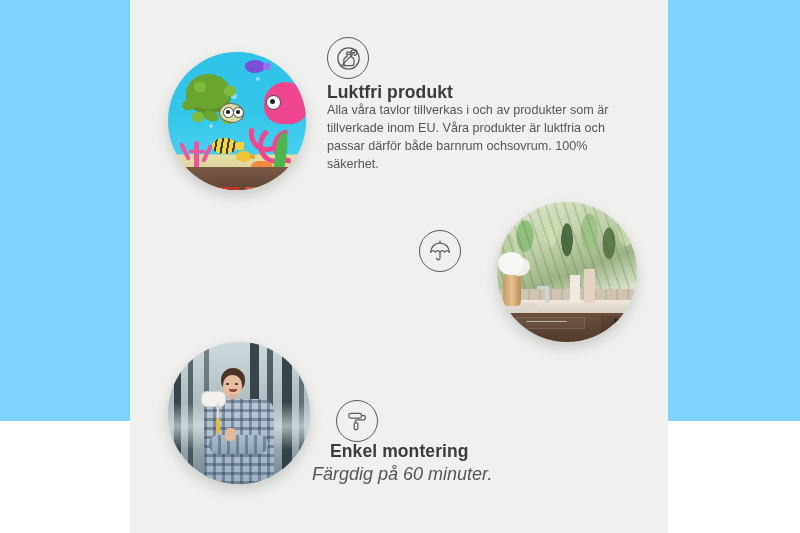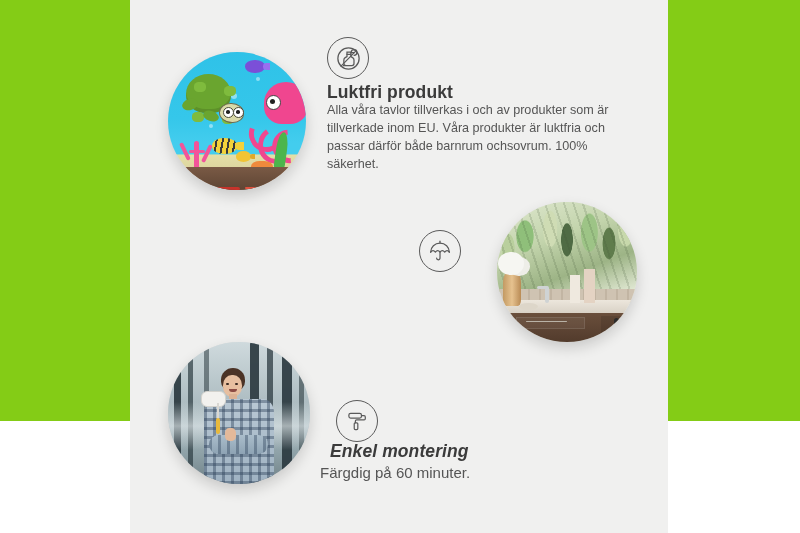--- a/index.html
+++ b/index.html
@@ -2,21 +2,21 @@
 <html><head>
 <meta charset="utf-8">
 <style>
   html,body{margin:0;padding:0;}
   body{
     width:800px;height:533px;
     background:#ffffff;
     font-family:"Liberation Sans","DejaVu Sans",sans-serif;
     overflow:hidden;
   }
-  .stage{position:relative;width:800px;height:421px;background:#84cc16;}
+  .stage{position:relative;width:800px;height:421px;background:#7dd3fc;}
 
   
   .panel{
     position:absolute;left:130px;top:0;width:538px;height:533px;
     background:#f0f0ef;
   }
 
   .photo{
     position:absolute;
     border-radius:50%;
@@ -54,22 +54,22 @@
 
   
   #photo-bath{left:497px;top:202px;width:140px;height:140px;}
   #icon-umbrella{left:419px;top:230px;width:42px;height:42px;}
   #h-umbrella{left:0;top:272px;width:472px;text-align:right;font-size:17.5px;padding-right:8px;box-sizing:border-box;}
   #p-umbrella{left:0;top:294px;width:472px;text-align:right;font-size:12.6px;padding-right:8px;box-sizing:border-box;}
 
   
   #photo-forest{left:168px;top:342px;width:142px;height:142px;}
   #icon-roller{left:336px;top:400px;width:42px;height:42px;}
-  #h-roller{left:330px;top:441px;font-size:17.5px;font-style:italic;}
-  #p-roller{left:320px;top:462px;font-size:15px;}
+  #h-roller{left:330px;top:441px;font-size:17.5px;}
+  #p-roller{left:312px;top:462px;font-size:18px;font-style:italic;}
 
   
   .sea{position:absolute;inset:0;background:linear-gradient(180deg,#2fc2e8 0%,#35c7ea 48%,#43cdee 66%,#43cdee 74%,#e4dfa6 74.5%,#ded7a0 83%,#b8987a 84%,#8c6a52 100%);}
   .bub{position:absolute;border-radius:50%;background:rgba(255,255,255,.45);}
 
   .turtle{position:absolute;left:10%;top:14%;width:52%;height:44%;}
   .turtle .shell{position:absolute;left:6%;top:4%;width:62%;height:64%;background:#6aa52f;border-radius:52% 52% 46% 46%;box-shadow:inset 0 -4px 0 rgba(0,0,0,.12);}
   .turtle .shell:after{content:"";position:absolute;left:18%;top:20%;width:26%;height:26%;background:#7fbb3d;border-radius:40%;box-shadow:30px 4px 0 #7fbb3d, -2px 30px 0 #7fbb3d, 28px 32px 0 #7fbb3d;}
   .turtle .head{position:absolute;left:52%;top:52%;width:32%;height:30%;background:#d9d9a8;border-radius:48% 52% 46% 54%;border:1.5px solid #6d6b4e;}
   .turtle .eye{position:absolute;width:9px;height:9px;background:#fff;border:1.4px solid #4a4a3a;border-radius:50%;top:58%;}

